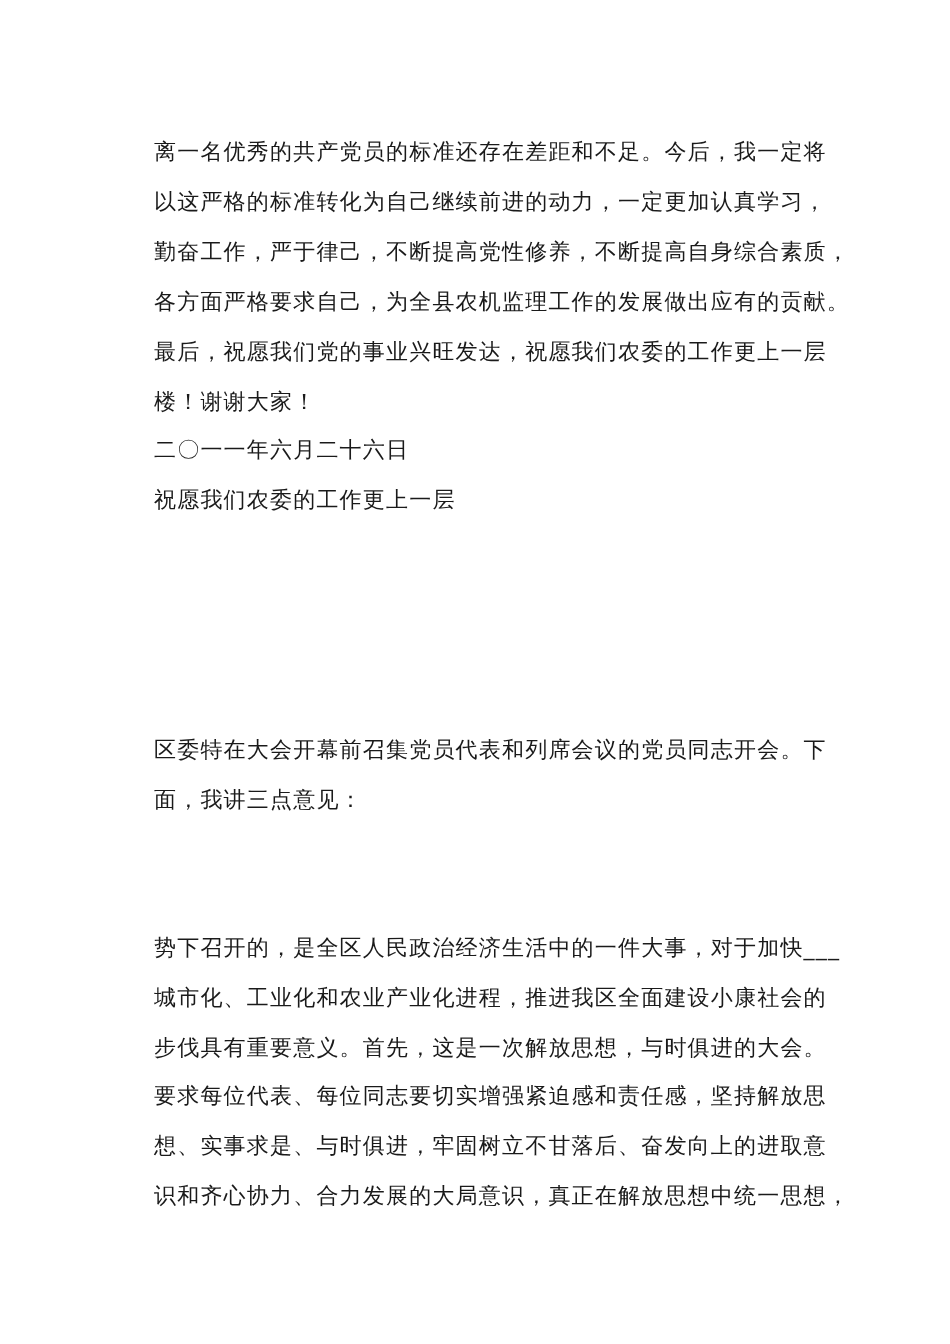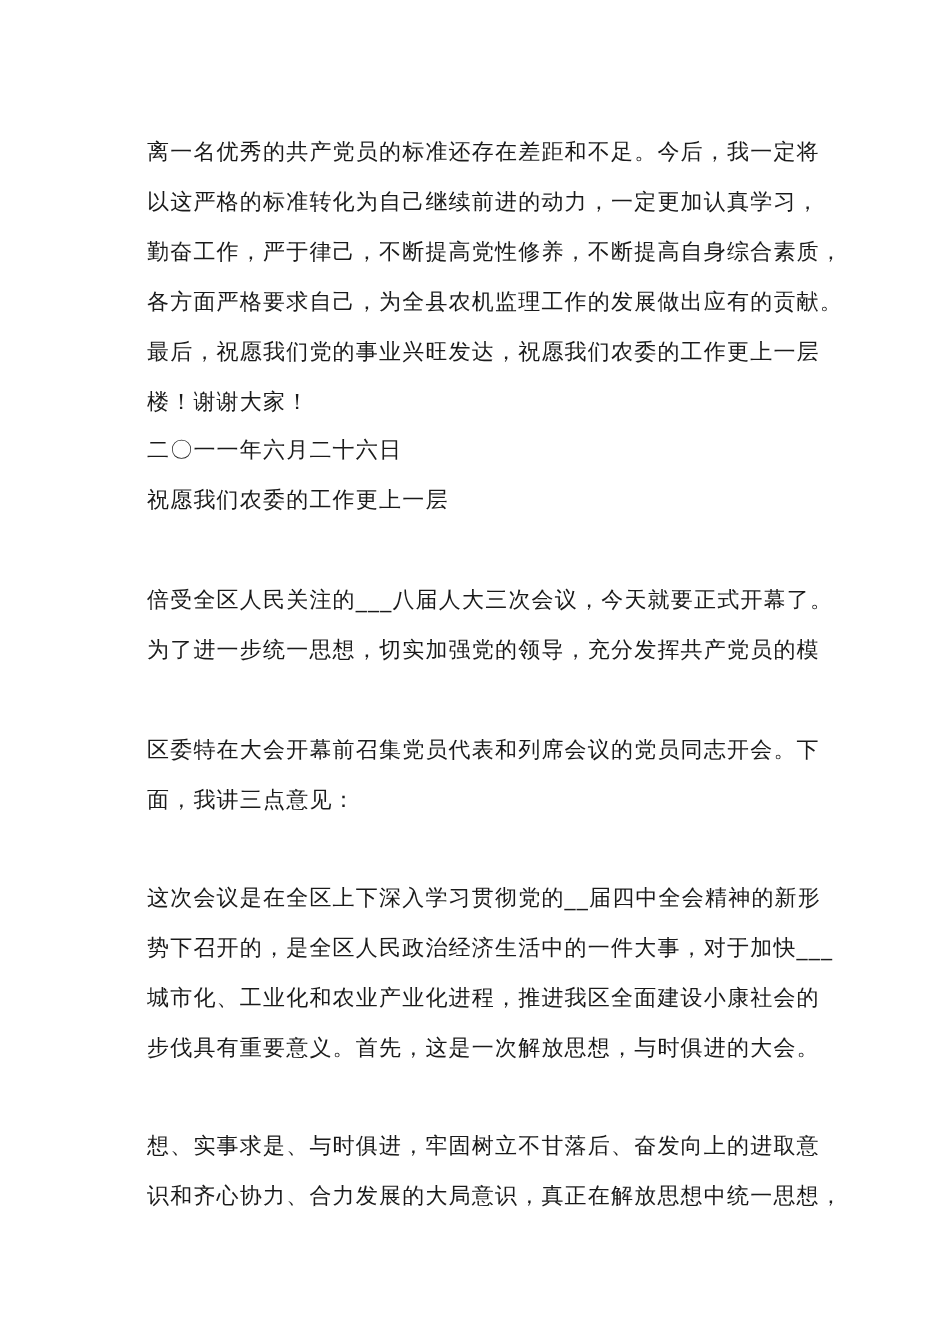--- a/index.html
+++ b/index.html
@@ -10,21 +10,21 @@
     body {
       width: 950px;
       height: 1344px;
       position: relative;
       overflow: hidden;
       font-family: "DejaVu Sans", "Liberation Sans", sans-serif;
       color: #1a1a1a;
     }
     .page {
       position: absolute;
-      left: 4px;
+      left: 11px;
       top: 0;
       width: 790px;
       height: 1344px;
       background: #ffffff;
     }
     .line {
       position: absolute;
       left: 143px;
       font-size: 22px;
       line-height: 26px;
@@ -37,23 +37,21 @@
 
 <div class="page">
   <div class="line" style="top:139px">离一名优秀的共产党员的标准还存在差距和不足。今后，我一定将</div>
   <div class="line" style="top:189px">以这严格的标准转化为自己继续前进的动力，一定更加认真学习，</div>
   <div class="line" style="top:239px">勤奋工作，严于律己，不断提高党性修养，不断提高自身综合素质，</div>
   <div class="line" style="top:289px">各方面严格要求自己，为全县农机监理工作的发展做出应有的贡献。</div>
   <div class="line" style="top:339px">最后，祝愿我们党的事业兴旺发达，祝愿我们农委的工作更上一层</div>
   <div class="line" style="top:389px">楼！谢谢大家！</div>
   <div class="line" style="top:437px">二〇一一年六月二十六日</div>
   <div class="line" style="top:487px">祝愿我们农委的工作更上一层</div>
-  <div class="line" style="top:587px">倍受全区人民关注的___八届人大三次会议，今天就要正式开幕了。</div>
-  <div class="line" style="top:637px">为了进一步统一思想，切实加强党的领导，充分发挥共产党员的模</div>
   <div class="line" style="top:737px">区委特在大会开幕前召集党员代表和列席会议的党员同志开会。下</div>
   <div class="line" style="top:787px">面，我讲三点意见：</div>
-  <div class="line" style="top:885px">这次会议是在全区上下深入学习贯彻党的__届四中全会精神的新形</div>
   <div class="line" style="top:935px">势下召开的，是全区人民政治经济生活中的一件大事，对于加快___</div>
   <div class="line" style="top:985px">城市化、工业化和农业产业化进程，推进我区全面建设小康社会的</div>
   <div class="line" style="top:1035px">步伐具有重要意义。首先，这是一次解放思想，与时俱进的大会。</div>
+  <div class="line" style="top:1083px">要求每位代表、每位同志要切实增强紧迫感和责任感，坚持解放思</div>
   <div class="line" style="top:1133px">想、实事求是、与时俱进，牢固树立不甘落后、奋发向上的进取意</div>
   <div class="line" style="top:1183px">识和齐心协力、合力发展的大局意识，真正在解放思想中统一思想，</div>
 </div>
 
 </body></html>

